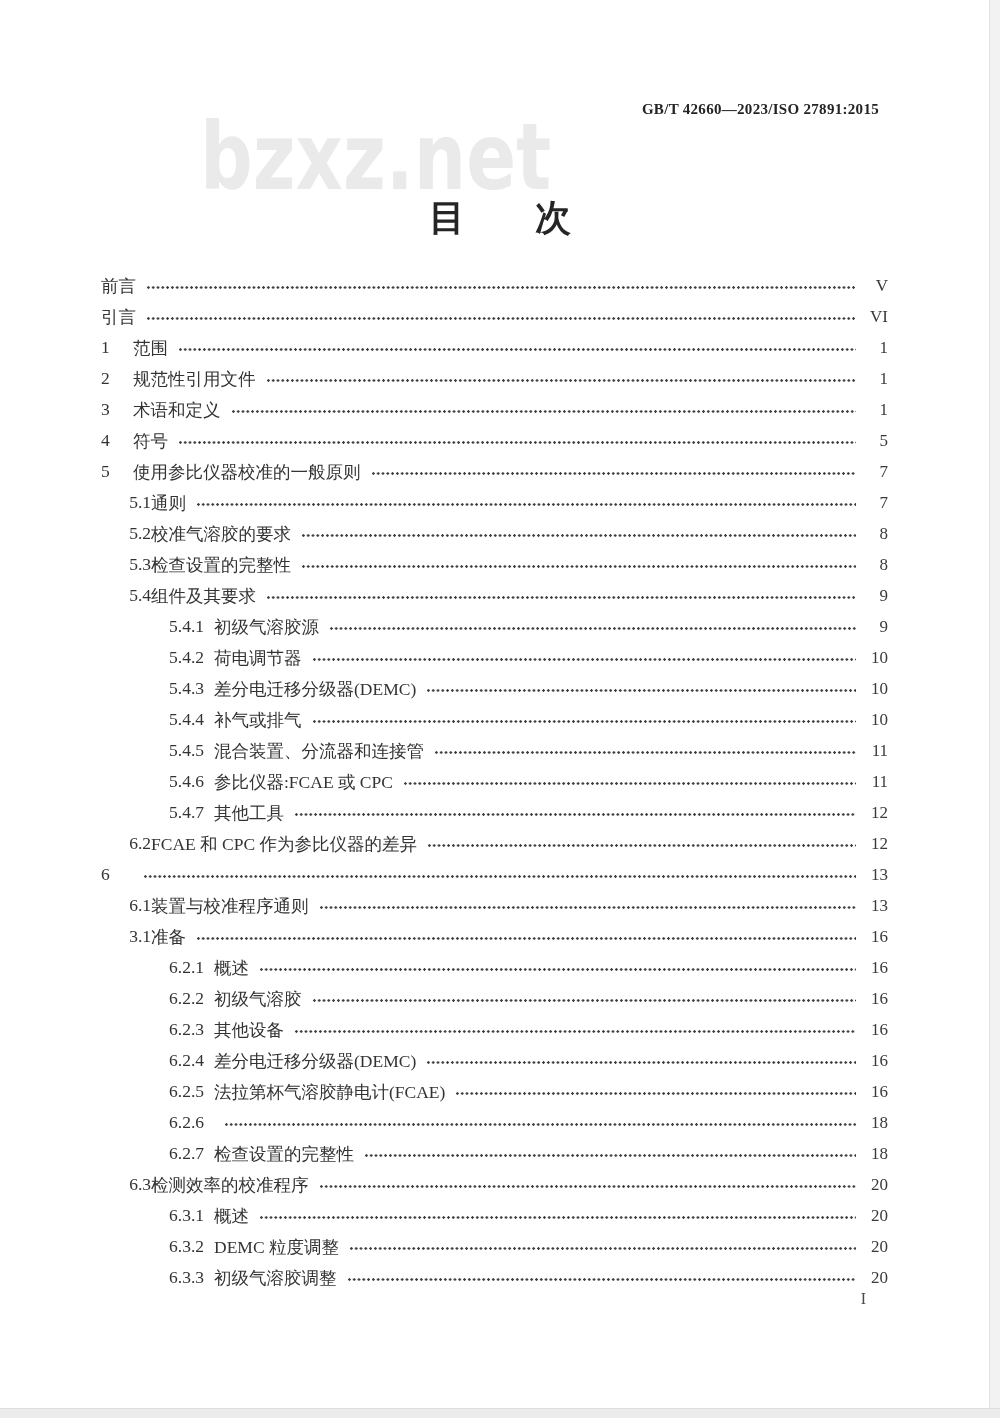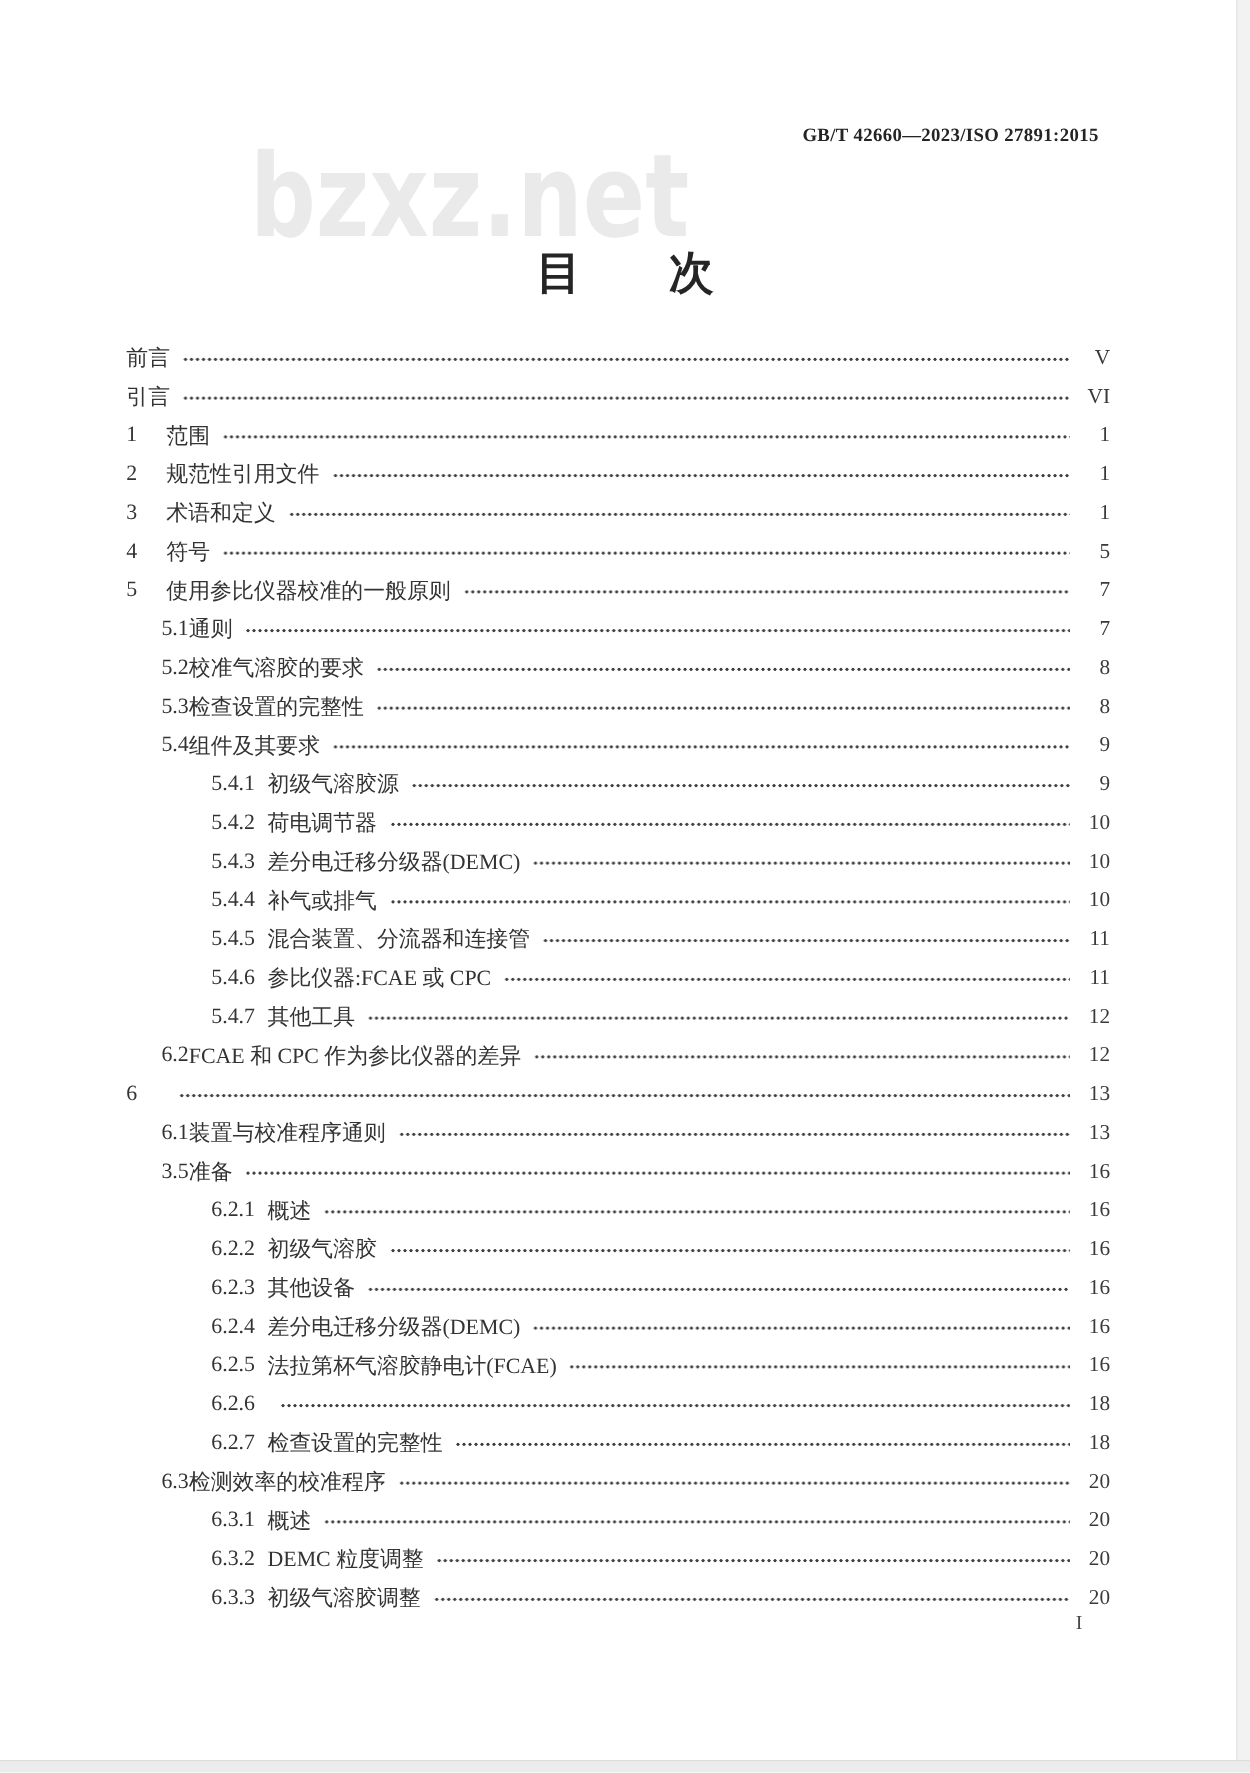--- a/index.html
+++ b/index.html
@@ -284,21 +284,21 @@
   </div>
 
   <div class="toc-row lv1">
     <span class="num">6.1</span>
     <span class="label">装置与校准程序通则</span>
     <span class="dots"></span>
     <span class="pg">13</span>
   </div>
 
   <div class="toc-row lv1">
-    <span class="num">3.5</span>
+    <span class="num">3.1</span>
     <span class="label">准备</span>
     <span class="dots"></span>
     <span class="pg">16</span>
   </div>
 
   <div class="toc-row lv2">
     <span class="num">6.2.1</span>
     <span class="label">概述</span>
     <span class="dots"></span>
     <span class="pg">16</span>

